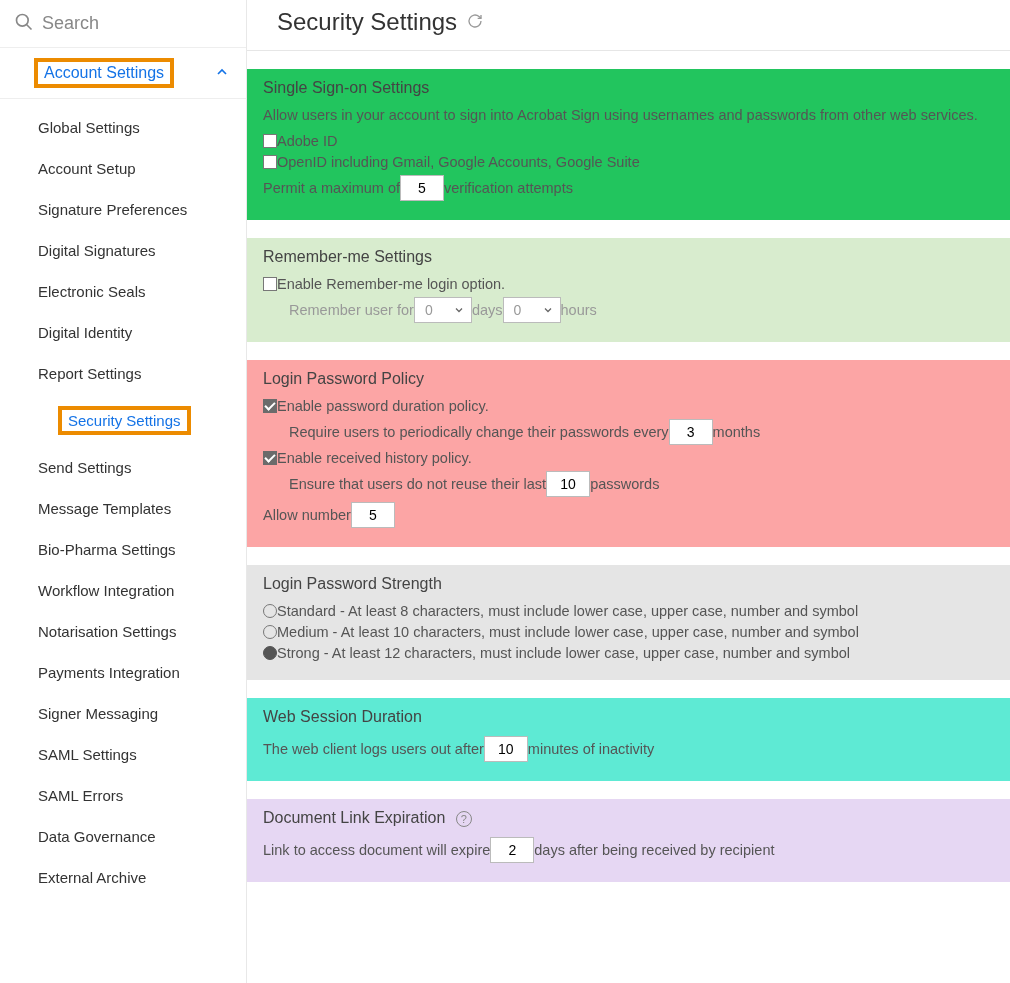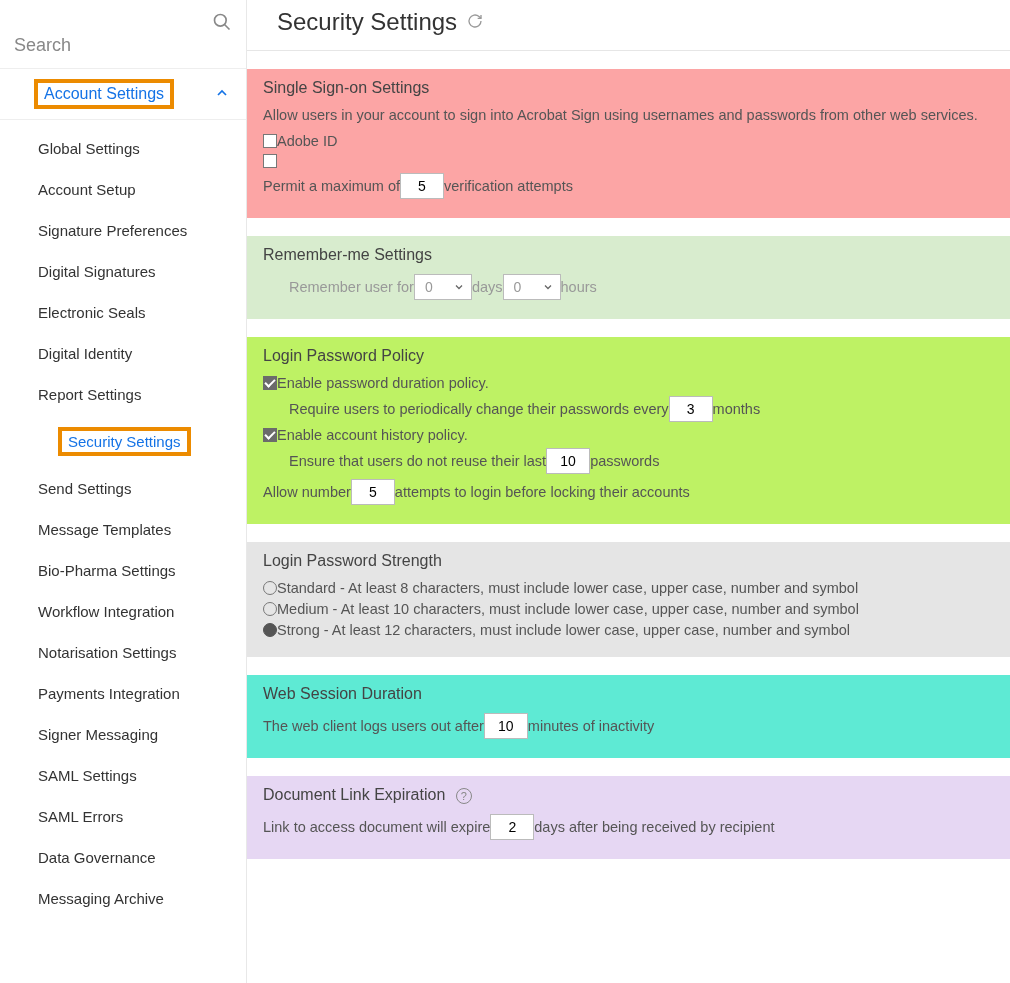--- a/index.html
+++ b/index.html
@@ -1,19 +1,19 @@
 <!DOCTYPE html>
 <html><head>
 <meta charset="utf-8">
 <style>
 * { box-sizing: border-box; margin: 0; padding: 0; }
 body { font-family: -apple-system, Segoe UI, Helvetica, Arial, sans-serif; font-size: 14px; color: #444; background: #fff; width: 1010px; height: 983px; overflow: hidden; }
 .app { display: flex; width: 1010px; height: 983px; box-shadow: 3px 3px 8px rgba(0,0,0,0.35); }
 .sidebar { width: 247px; flex: 0 0 247px; border-right: 1px solid #e8e8e8; display: flex; flex-direction: column; }
-.search-row { display: flex; align-items: flex-end; padding: 12px 14px 12px 14px; gap: 0; border-bottom: 1px solid #eee; flex-direction: column; }
+.search-row { display: flex; align-items: center; padding: 12px 14px 12px 14px; gap: 8px; border-bottom: 1px solid #eee; }
 .search-row svg { stroke: #888; }
 .search-input { border: none; font-size: 18px; color: #888; outline: none; width: 100%; }
 .search-input::placeholder { color: #888; }
 
 .group-header { display: flex; align-items: center; justify-content: space-between; padding: 10px 16px 10px 14px; cursor: pointer; position: relative; }
 .group-header .hlabel { color: #1473e6; font-size: 16px; }
 .highlight-box { border: 4px solid #ec8b00; padding: 2px 6px; display: inline-block; border-radius: 0; margin-left: 20px; }
 .group-header svg { stroke: #1473e6; }
 .group-header::after { content: ""; position: absolute; right: 14px; bottom: -8px; width: 16px; height: 8px; background: #fff; clip-path: polygon(0 100%, 50% 0, 100% 100%); border: 0; display: none; }
 
@@ -36,23 +36,23 @@
 .checkbox { width: 14px; height: 14px; border: 1.5px solid #777; display: inline-flex; align-items: center; justify-content: center; background: #fff; flex: 0 0 14px; }
 .checkbox.checked { background: #6b6b6b; border-color: #6b6b6b; }
 .checkbox.checked::after { content: ""; width: 4px; height: 8px; border: solid #fff; border-width: 0 2px 2px 0; transform: rotate(45deg); margin-top: -2px; }
 .radio { width: 14px; height: 14px; border: 1.5px solid #777; border-radius: 50%; display: inline-flex; align-items: center; justify-content: center; flex: 0 0 14px; }
 .radio.filled { background: #555; border-color: #555; }
 .numbox { width: 44px; height: 26px; border: 1px solid #bbb; background: #fff; text-align: center; font-size: 14px; }
 .selbox { width: 58px; height: 26px; border: 1px solid #bbb; background: #fff; padding: 0 6px 0 10px; display: inline-flex; align-items: center; justify-content: space-between; font-size: 14px; }
 .selbox svg { stroke: #666; }
 
 
-.p-yellow { background: #fca5a5; }
+.p-yellow { background: #22c55e; }
 .p-green  { background: #d8ecce; }
-.p-blue   { background: #bef264; padding-left: 16px; }
+.p-blue   { background: #fca5a5; padding-left: 16px; }
 .p-pink   { background: #e5e5e5; }
 .p-orange { background: #5eead4; }
 .p-purple { background: #e6d7f3; }
 
 .muted { color: #999; }
 .help-icon { width: 16px; height: 16px; border: 1.5px solid #888; border-radius: 50%; display: inline-flex; align-items: center; justify-content: center; font-size: 11px; color: #888; margin-left: 6px; }
 
 </style>
 </head>
 <body>
@@ -91,21 +91,21 @@
       <li><span>Send Settings</span></li>
       <li><span>Message Templates</span></li>
       <li><span>Bio-Pharma Settings</span></li>
       <li><span>Workflow Integration</span></li>
       <li><span>Notarisation Settings</span></li>
       <li><span>Payments Integration</span></li>
       <li><span>Signer Messaging</span></li>
       <li><span>SAML Settings</span></li>
       <li><span>SAML Errors</span></li>
       <li><span>Data Governance</span></li>
-      <li><span>Messaging Archive</span></li>
+      <li><span>External Archive</span></li>
     </ul>
   </div>
 
   <div class="main">
     <div class="page-title-row">
       <h1 class="page-title">Security Settings</h1>
       <span class="refresh-icon">
         <svg width="16" height="16" viewBox="0 0 24 24" fill="none" stroke="#999" stroke-width="2">
             <path d="M21 12a9 9 0 1 1-3-6.7L21 8"></path>
             <polyline points="21 3 21 8 16 8"></polyline>
@@ -117,30 +117,35 @@
 
       <div class="panel p-yellow">
         <div class="section-title">Single Sign-on Settings</div>
         <p>Allow users in your account to sign into Acrobat Sign using usernames and passwords from other web services.</p>
         <div class="row">
           <span class="checkbox"></span>
           <span>Adobe ID</span>
         </div>
         <div class="row">
           <span class="checkbox"></span>
+          <span>OpenID including Gmail, Google Accounts, Google Suite</span>
         </div>
         <div class="row">
           <span>Permit a maximum of</span>
           <input class="numbox" value="5" style="">
           <span>verification attempts</span>
         </div>
       </div>
 
       <div class="panel p-green">
         <div class="section-title">Remember-me Settings</div>
+        <div class="row">
+          <span class="checkbox"></span>
+          <span>Enable Remember-me login option.</span>
+        </div>
         <div class="row indent muted">
           <span>Remember user for</span>
           <span class="selbox">
             <span>0</span>
             <svg width="12" height="12" viewBox="0 0 24 24" fill="none" stroke-width="2.5">
                 <polyline points="6 9 12 15 18 9"></polyline>
               </svg>
           </span>
           <span>days</span>
           <span class="selbox">
@@ -159,31 +164,30 @@
           <span class="checkbox checked"></span>
           <span>Enable password duration policy.</span>
         </div>
         <div class="row indent">
           <span>Require users to periodically change their passwords every</span>
           <input class="numbox" value="3" style="">
           <span>months</span>
         </div>
         <div class="row">
           <span class="checkbox checked"></span>
-          <span>Enable account history policy.</span>
+          <span>Enable received history policy.</span>
         </div>
         <div class="row indent">
           <span>Ensure that users do not reuse their last</span>
           <input class="numbox" value="10" style="">
           <span>passwords</span>
         </div>
         <div class="row">
           <span>Allow number</span>
           <input class="numbox" value="5" style="">
-          <span>attempts to login before locking their accounts</span>
         </div>
       </div>
 
       <div class="panel p-pink">
         <div class="section-title">Login Password Strength</div>
         <div class="row">
           <span class="radio"></span>
           <span>Standard - At least 8 characters, must include lower case, upper case, number and symbol</span>
         </div>
         <div class="row">

